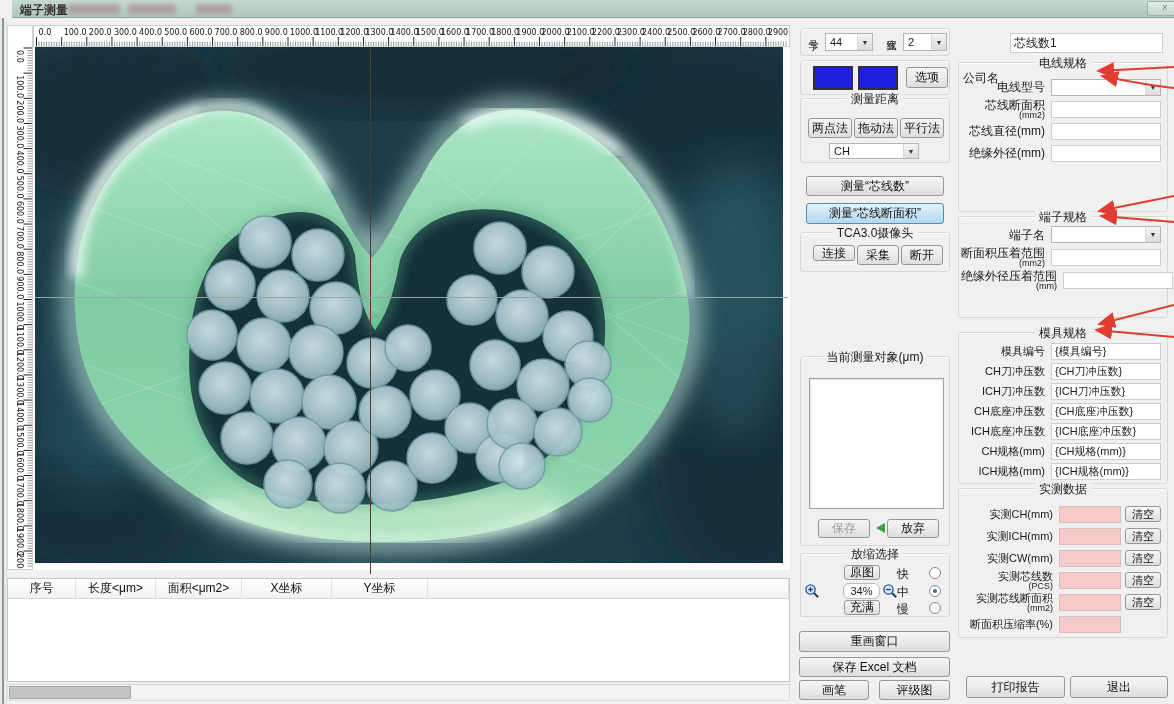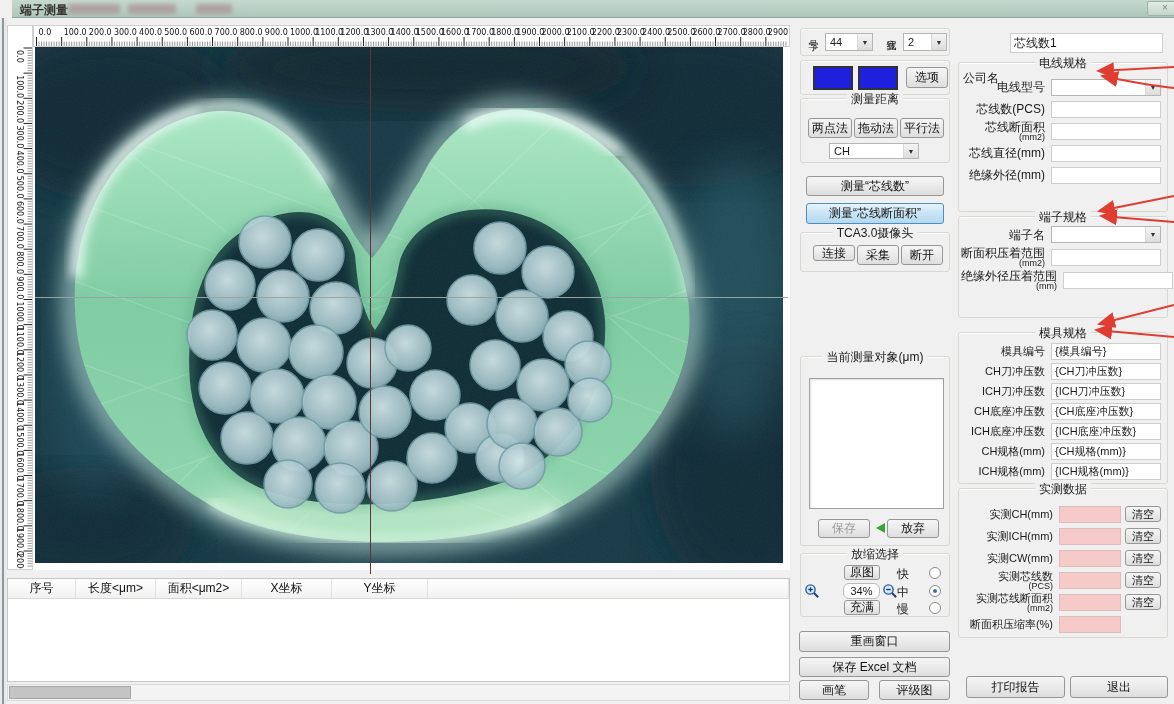--- a/index.html
+++ b/index.html
@@ -872,24 +872,20 @@
   <span class="gtitle">电线规格</span>
   <div class="grows rows-wire" style="top:13px;">
       <div class="frow">
         <div class="flabel"><span>电线型号</span></div>
         <div class="combo ctl">
           <span class="cval"></span>
           <span class="carrow">▼</span>
         </div>
       </div>
       <div class="frow">
-        <div class="flabel"><span>芯线数(PCS)</span></div>
-        <div class="tb ctl"></div>
-      </div>
-      <div class="frow">
         <div class="flabel"><span>芯线断面积</span><span class="fsub">(mm2)</span></div>
         <div class="tb ctl"></div>
       </div>
       <div class="frow">
         <div class="flabel"><span>芯线直径(mm)</span></div>
         <div class="tb ctl"></div>
       </div>
       <div class="frow">
         <div class="flabel"><span>绝缘外径(mm)</span></div>
         <div class="tb ctl"></div>

